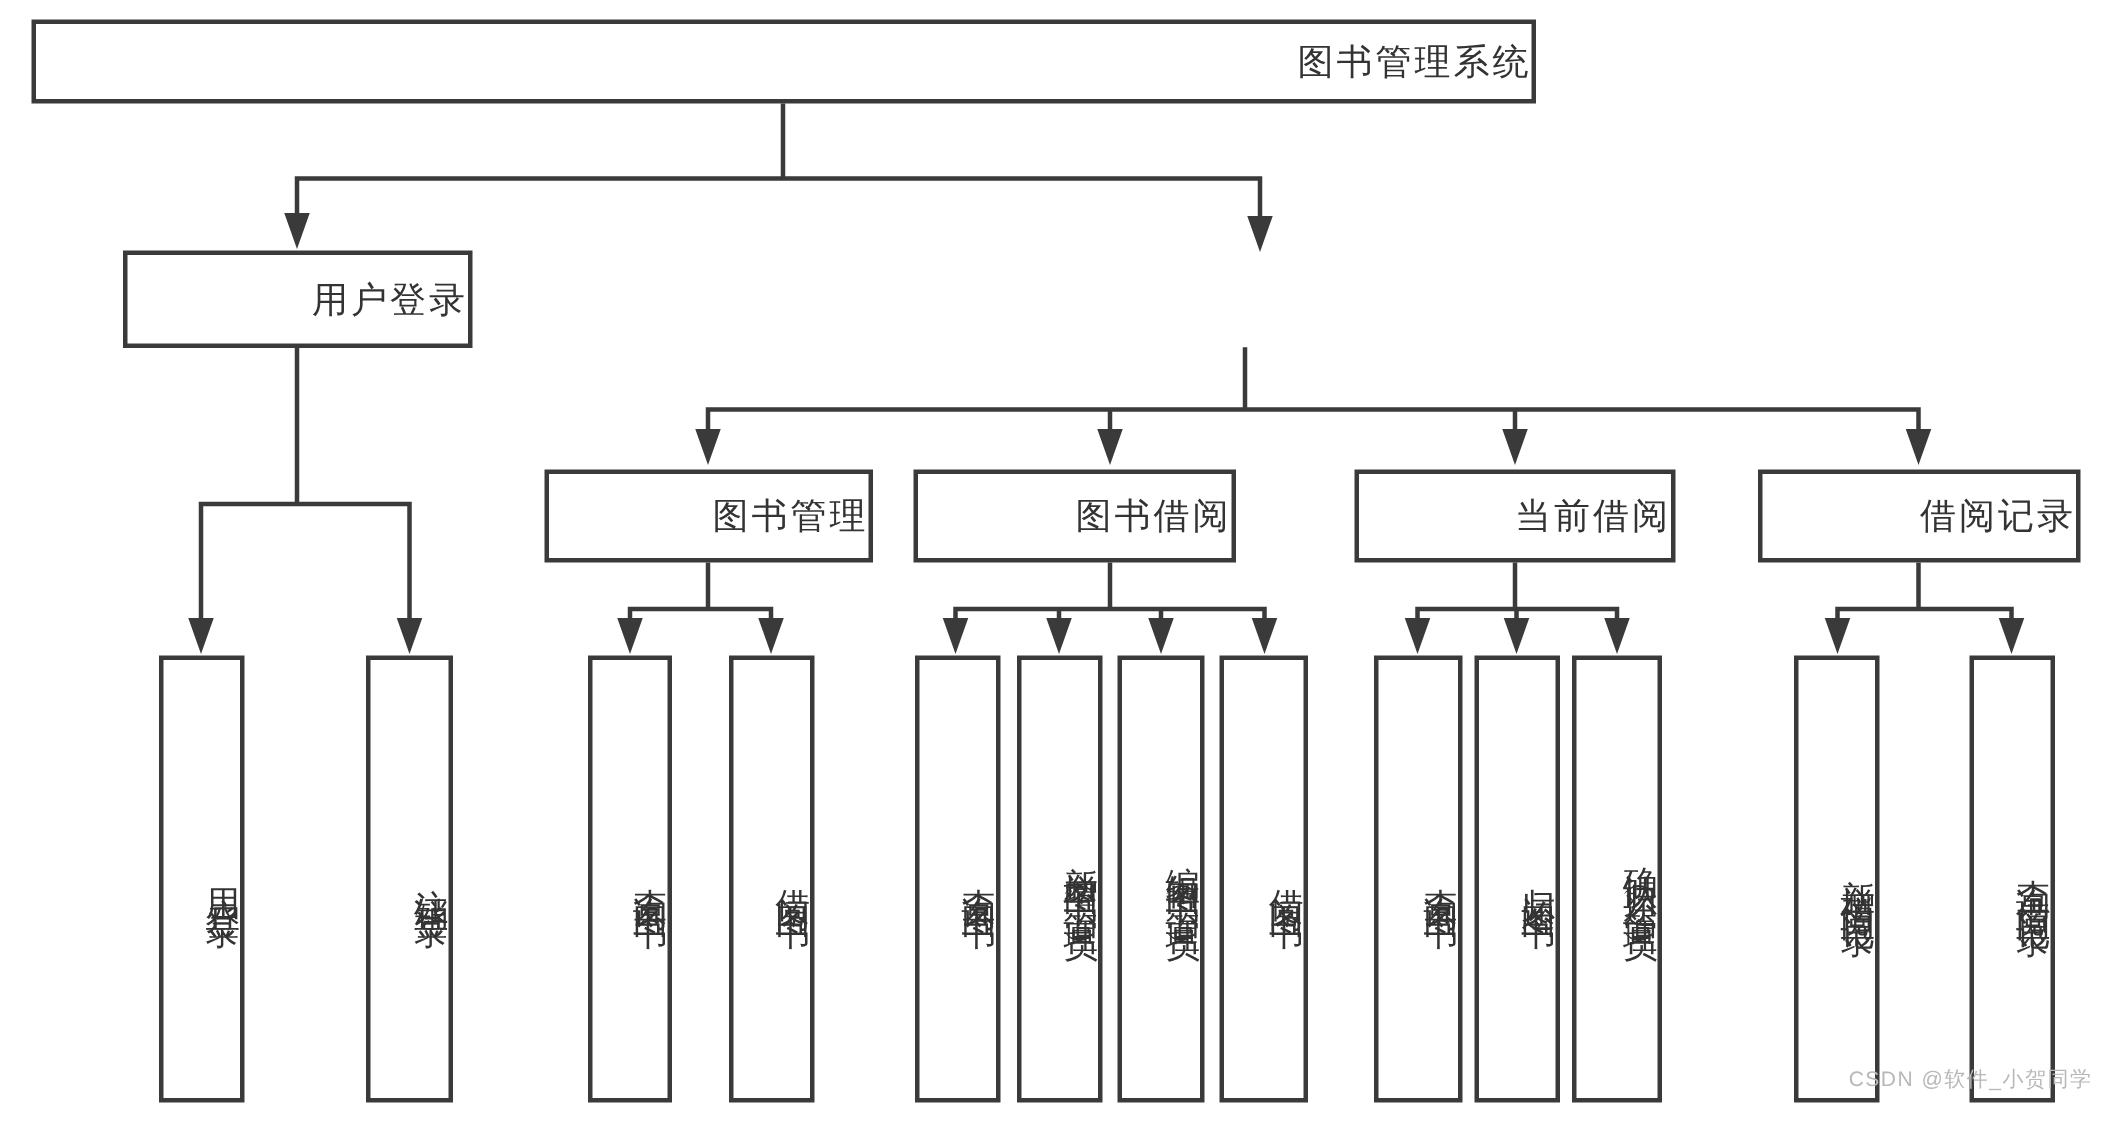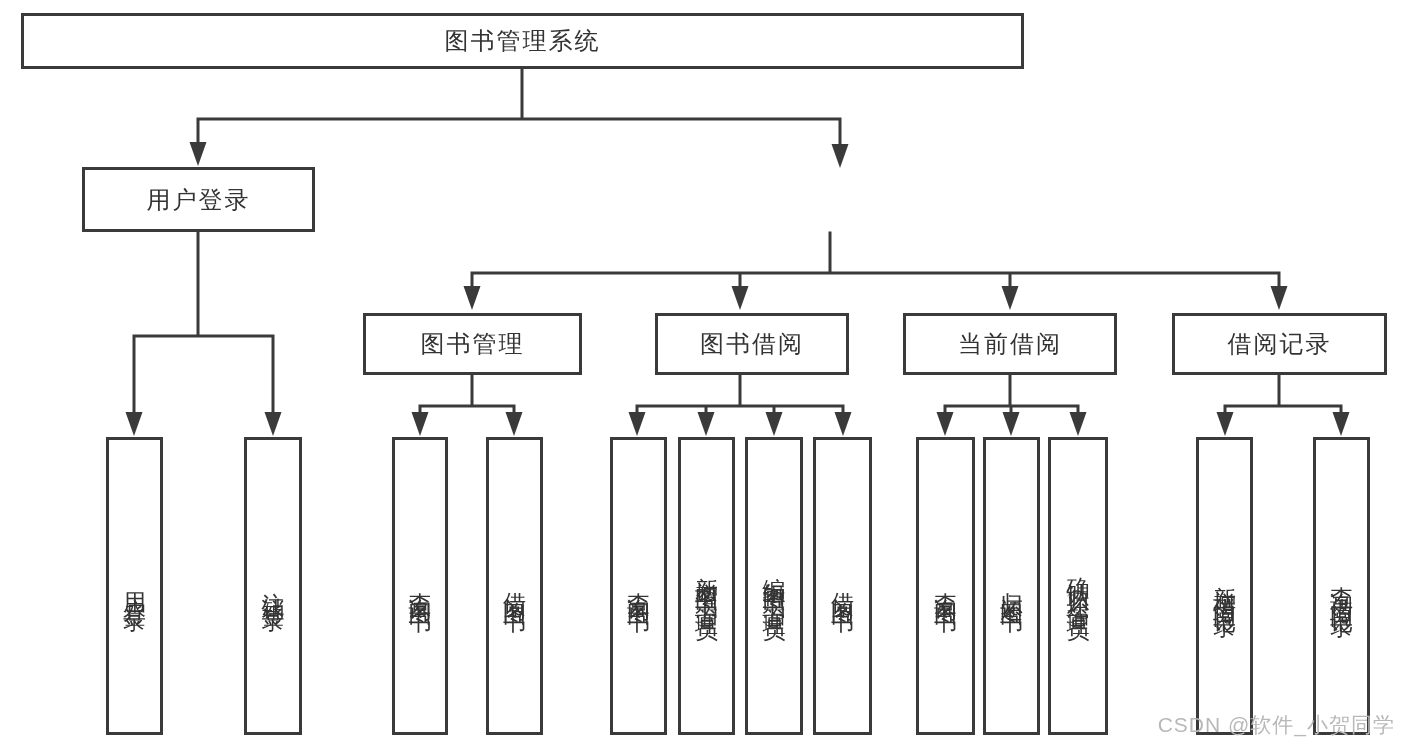--- a/index.html
+++ b/index.html
@@ -28,42 +28,42 @@
   .connectors polygon{
     fill:var(--line);
     stroke:none;
   }
   .box{
     position:absolute;
     background:#ffffff;
     border:3px solid var(--line);
     display:flex;
     align-items:center;
-    justify-content:center;
+    justify-content:flex-end;
     color:var(--text);
   }
   .box.h span{
     font-size:24px;
     letter-spacing:2px;
     white-space:nowrap;
     color:var(--text);
   }
   .box.v span{
     writing-mode:vertical-rl;
     text-orientation:mixed;
     font-size:23px;
     letter-spacing:6px;
     line-height:1;
     color:var(--text);
   }
   .watermark{
     position:absolute;
     right:10px;
     top:711px;
-    font-size:21px;
+    font-size:14px;
     letter-spacing:1px;
     color:var(--watermark);
     white-space:nowrap;
   }
 </style>
 </head>
 <body>
 
 <div class="canvas">
 
@@ -107,21 +107,21 @@
     <span>图书管理系统</span>
   </div>
 
   <div class="box h" style="left:82px;top:167px;width:233px;height:65px">
     <span>用户登录</span>
   </div>
 
   <div class="box h" style="left:363px;top:313px;width:219px;height:62px">
     <span>图书管理</span>
   </div>
-  <div class="box h" style="left:655px;top:313px;width:194px;height:62px">
+  <div class="box h" style="left:609px;top:313px;width:215px;height:62px">
     <span>图书借阅</span>
   </div>
   <div class="box h" style="left:1172px;top:313px;width:215px;height:62px">
     <span>借阅记录</span>
   </div>
   <div class="box h" style="left:903px;top:313px;width:214px;height:62px">
     <span>当前借阅</span>
   </div>
 
   <div class="box v" style="left:106px;top:437px;width:57px;height:298px">

